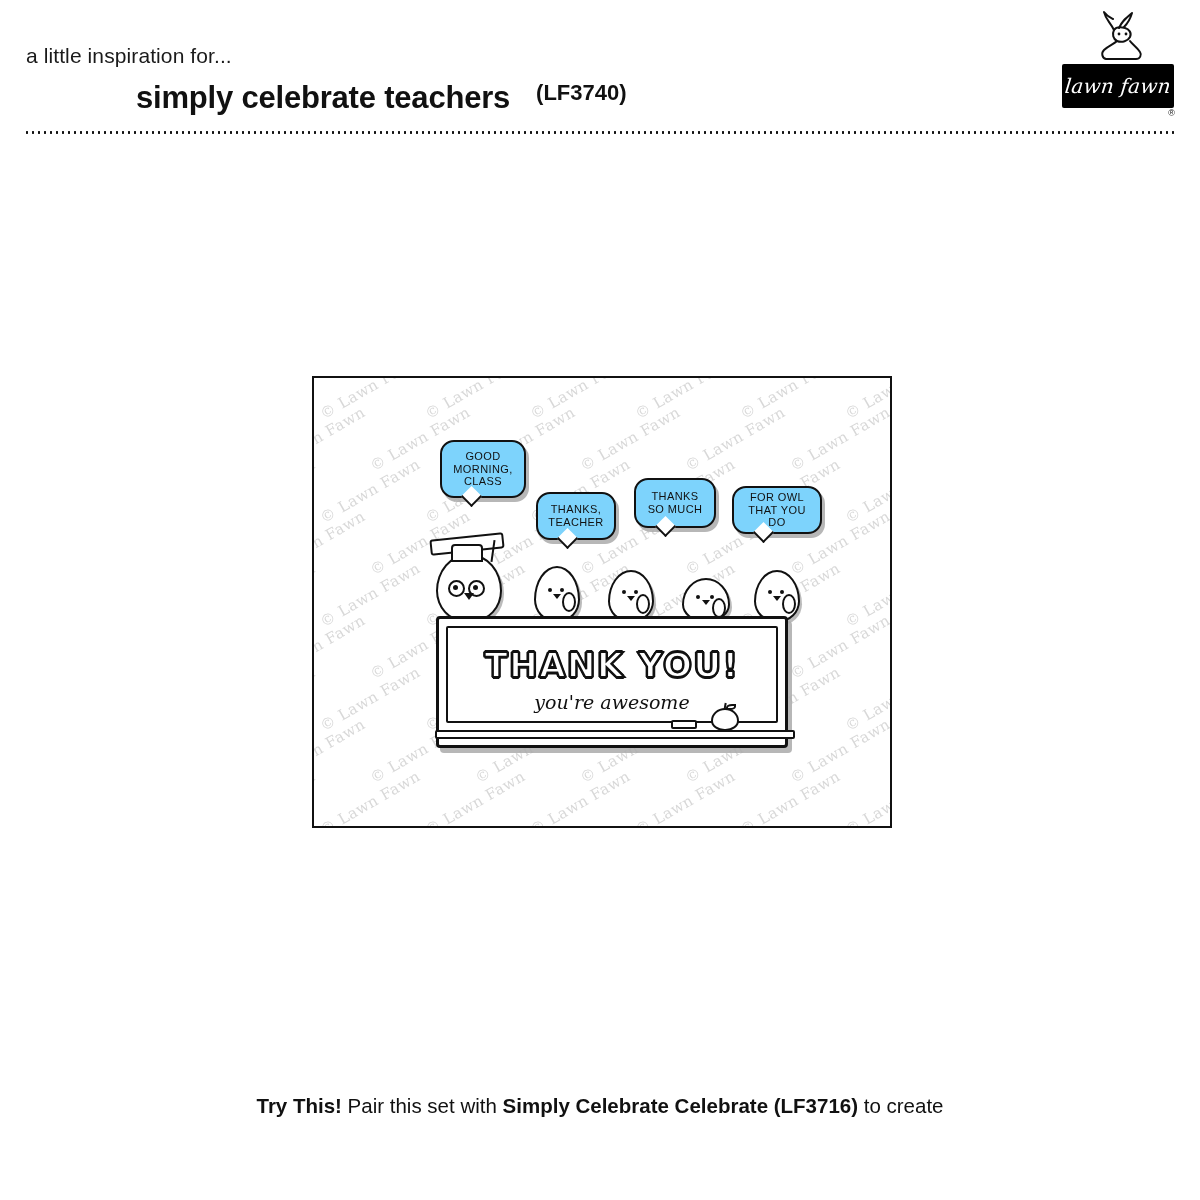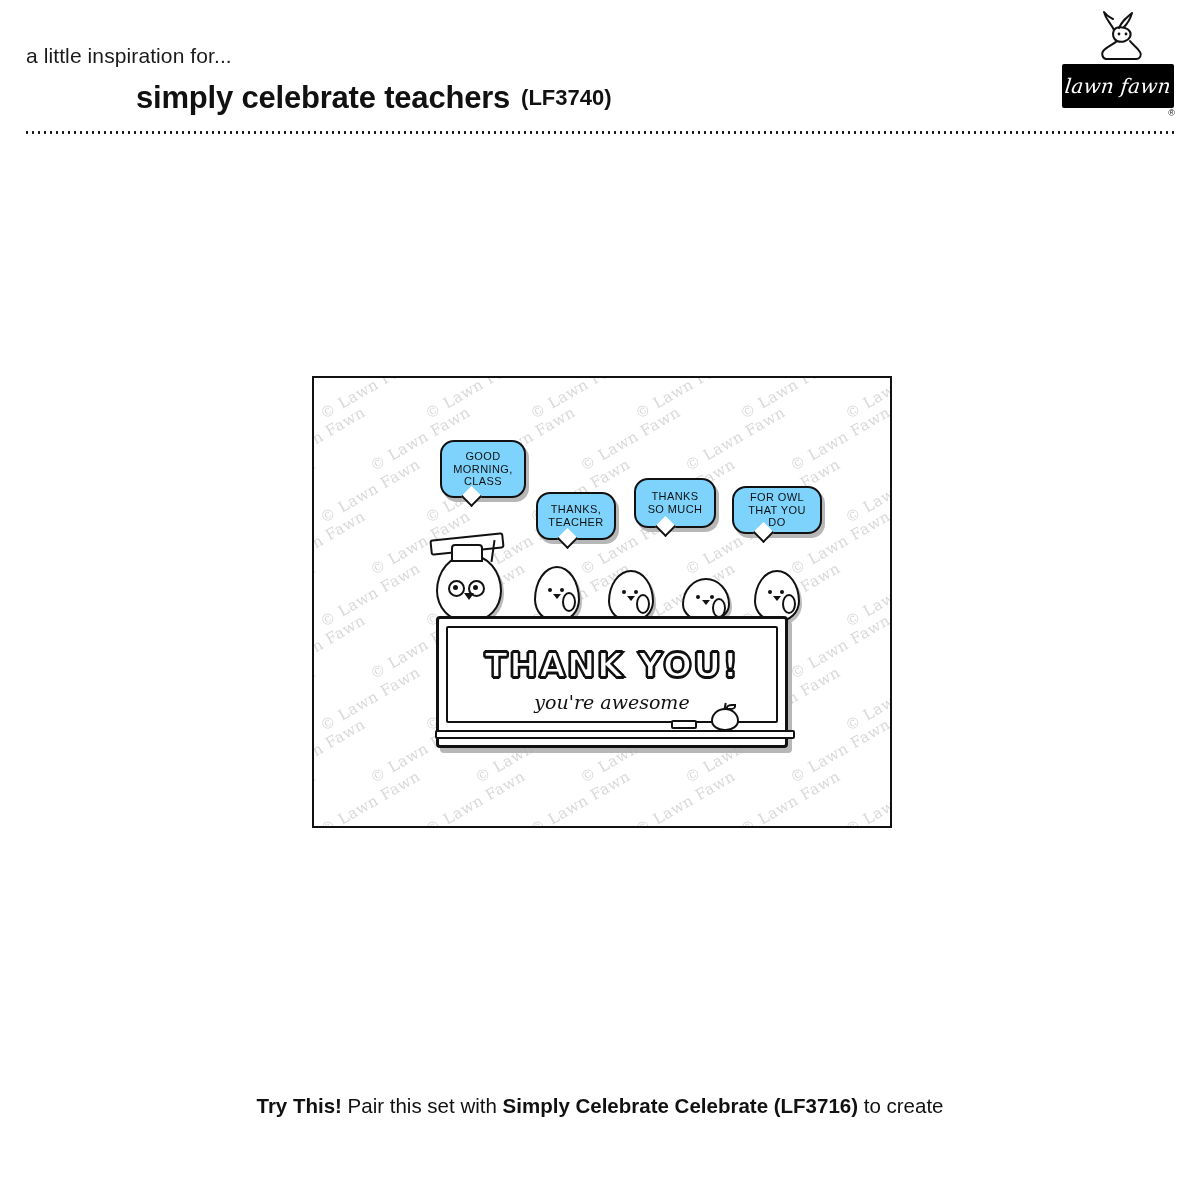--- a/index.html
+++ b/index.html
@@ -29,22 +29,22 @@
     top: 44px;
     font-size: 21px;
     letter-spacing: .1px;
     color: #1a1a1a;
   }
   .header-title-row {
     position: absolute;
     left: 136px;
     top: 80px;
     display: flex;
-    align-items: center;
-    gap: 11px;
+    align-items: flex-start;
+    gap: 26px;
   }
   .header-title {
     font-size: 31px;
     font-weight: bold;
     letter-spacing: -0.2px;
     color: #111;
   }
   .header-code {
     font-size: 22px;
     font-weight: bold;

